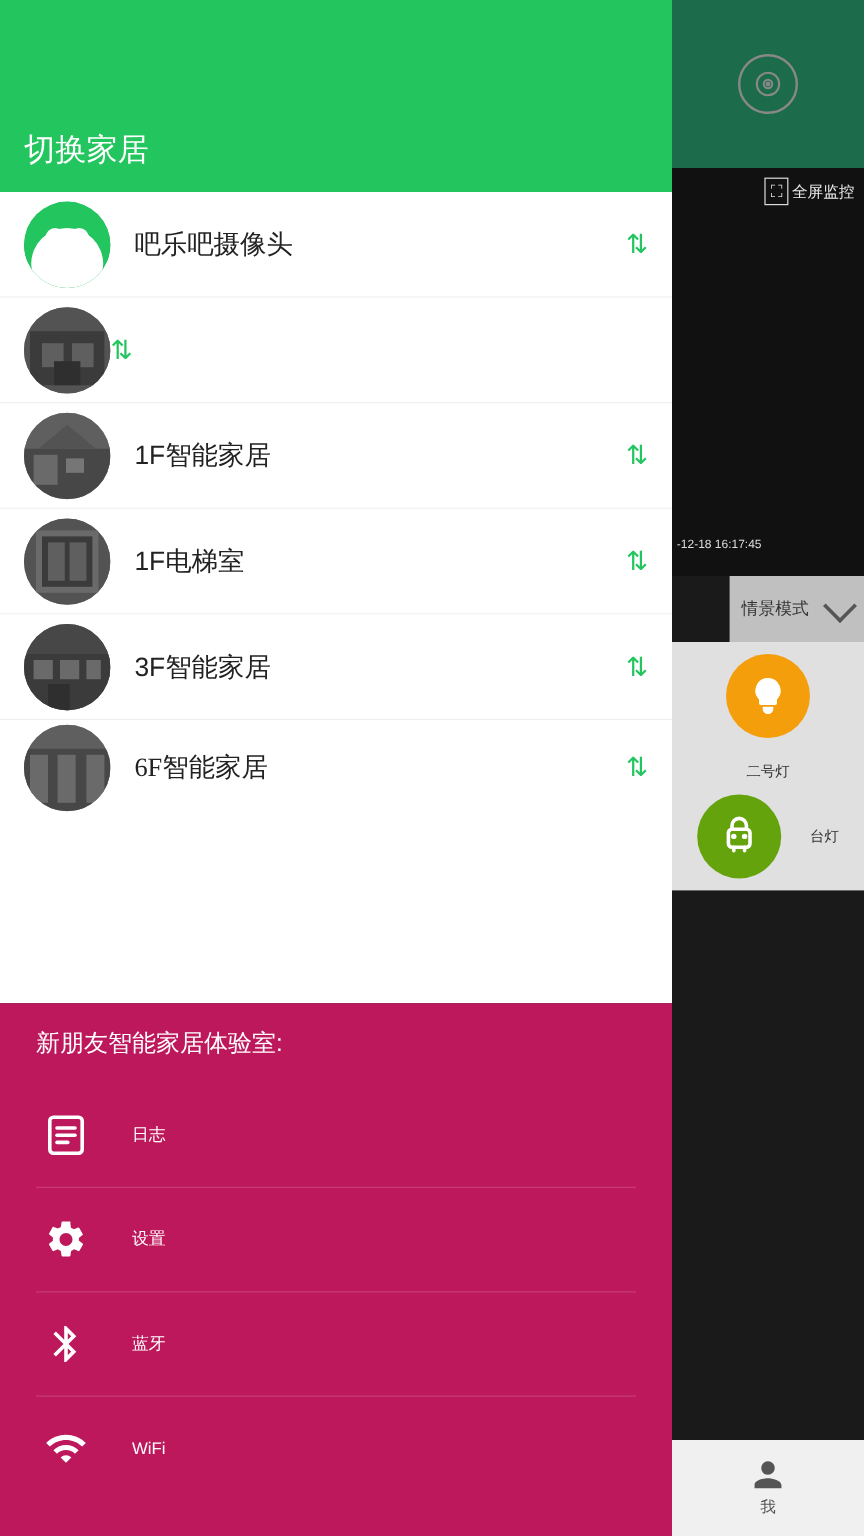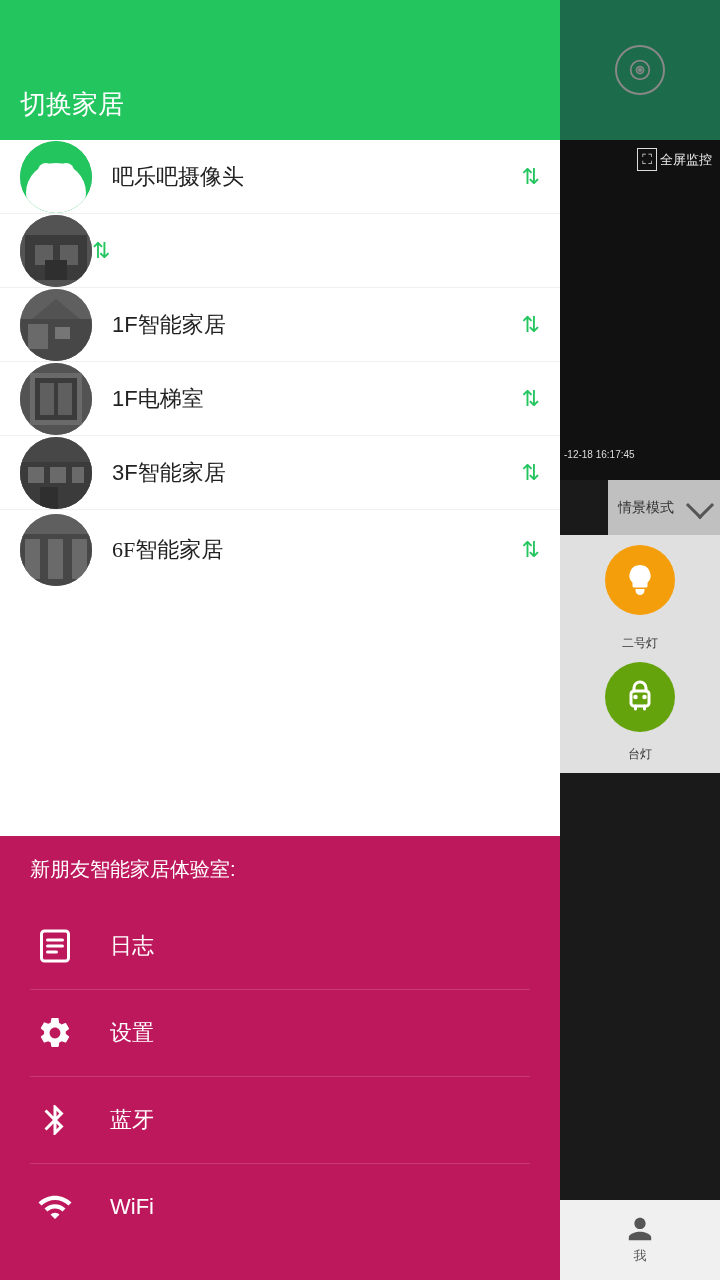--- a/index.html
+++ b/index.html
@@ -108,21 +108,21 @@
       position: absolute;
       top: 0; left: 0;
       width: 560px; height: 1280px;
       z-index: 10;
       display: flex; flex-direction: column;
     }
 
     
     .header {
       background: #22c55e;
-      height: 140px;
+      height: 160px;
       display: flex; align-items: flex-end; padding-bottom: 18px; padding-left: 20px;
     }
 
     .header-title {
       color: #fff;
       font-size: 26px;
       font-weight: 500;
     }
 
     
@@ -131,21 +131,21 @@
       flex: 1;
       overflow: hidden;
       display: flex; flex-direction: column;
     }
 
     .list-item {
       display: flex;
       align-items: center;
       padding: 14px 20px;
       border-bottom: 1px solid #f0f0f0;
-      height: 74px;
+      height: 88px;
       cursor: pointer;
     }
 
     .avatar {
       width: 72px; height: 72px;
       border-radius: 50%;
       overflow: hidden;
       flex-shrink: 0;
       background: #ccc;
       display: flex; align-items: center; justify-content: center;
@@ -223,21 +223,21 @@
       margin-right: 30px;
     }
 
     .menu-icon svg {
       fill: #fff;
       width: 36px; height: 36px;
     }
 
     .menu-item-label {
       color: #fff;
-      font-size: 22px;
+      font-size: 14px;
     }
 
     
     .list-item-partial {
       display: flex;
       align-items: center;
       padding: 14px 20px;
       height: 80px;
       overflow: hidden;
       font-family: Liberation Serif, serif;
@@ -290,21 +290,21 @@
 
     <div style="display:flex;flex-direction:column;align-items:center;gap:20px;">
       <div class="device-circle" style="background:#f59e0b;">
         <svg viewBox="0 0 24 24" width="36" height="36" fill="#fff">
           <path d="M12 2a7 7 0 0 1 5 11.9V16a1 1 0 0 1-1 1H8a1 1 0 0 1-1-1v-2.1A7 7 0 0 1 12 2zm3 16H9v1a3 3 0 0 0 6 0v-1z"></path>
         </svg>
       </div>
       <div class="device-label">二号灯</div>
     </div>
 
-    <div style="display:flex;flex-direction:column;align-items:center;gap:14px;">
+    <div style="display:flex;flex-direction:row;align-items:center;gap:24px;">
       <div class="device-circle" style="background:#65a30d;">
         <svg viewBox="0 0 24 24" width="36" height="36" fill="none" stroke="#fff" stroke-width="2">
           <rect x="6" y="8" width="12" height="10" rx="2"></rect>
           <circle cx="9" cy="12" r="1.5" fill="#fff" stroke="none"></circle>
           <circle cx="15" cy="12" r="1.5" fill="#fff" stroke="none"></circle>
           <path d="M9 18v2M15 18v2" stroke-linecap="round"></path>
           <path d="M8 8V6a4 4 0 0 1 8 0v2" stroke-linecap="round"></path>
         </svg>
       </div>
       <div class="device-label">台灯</div>

